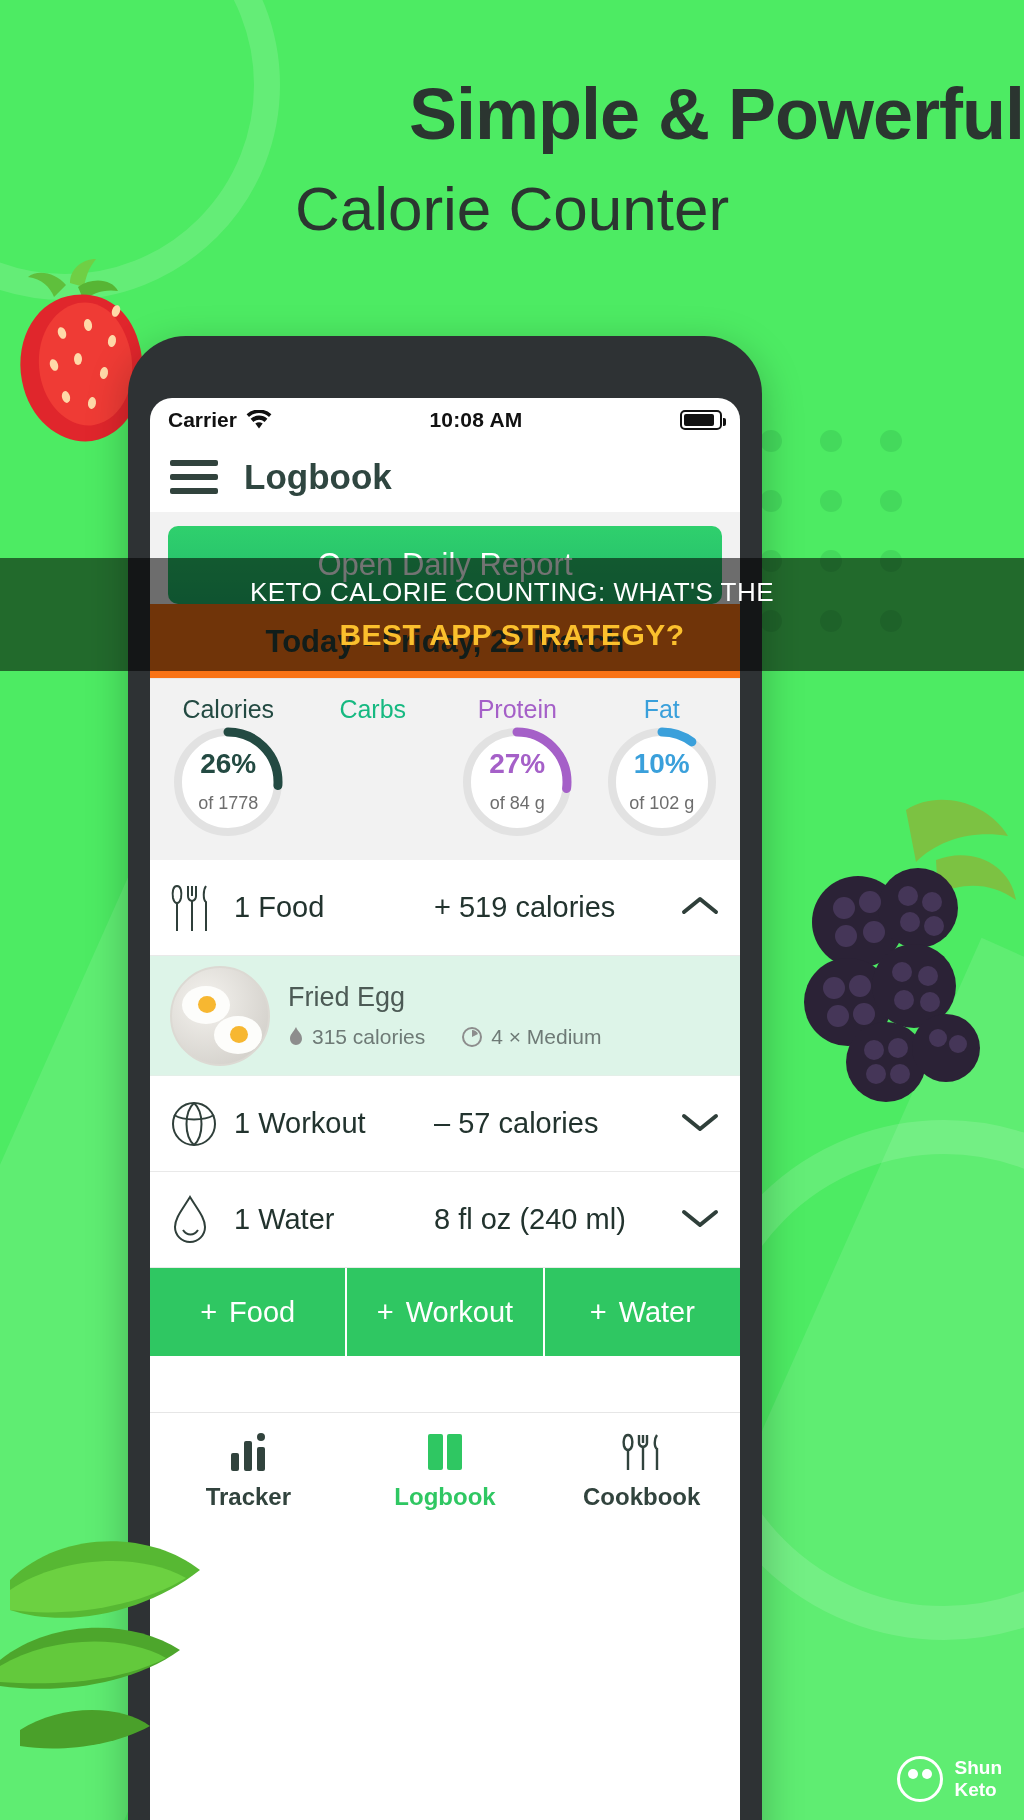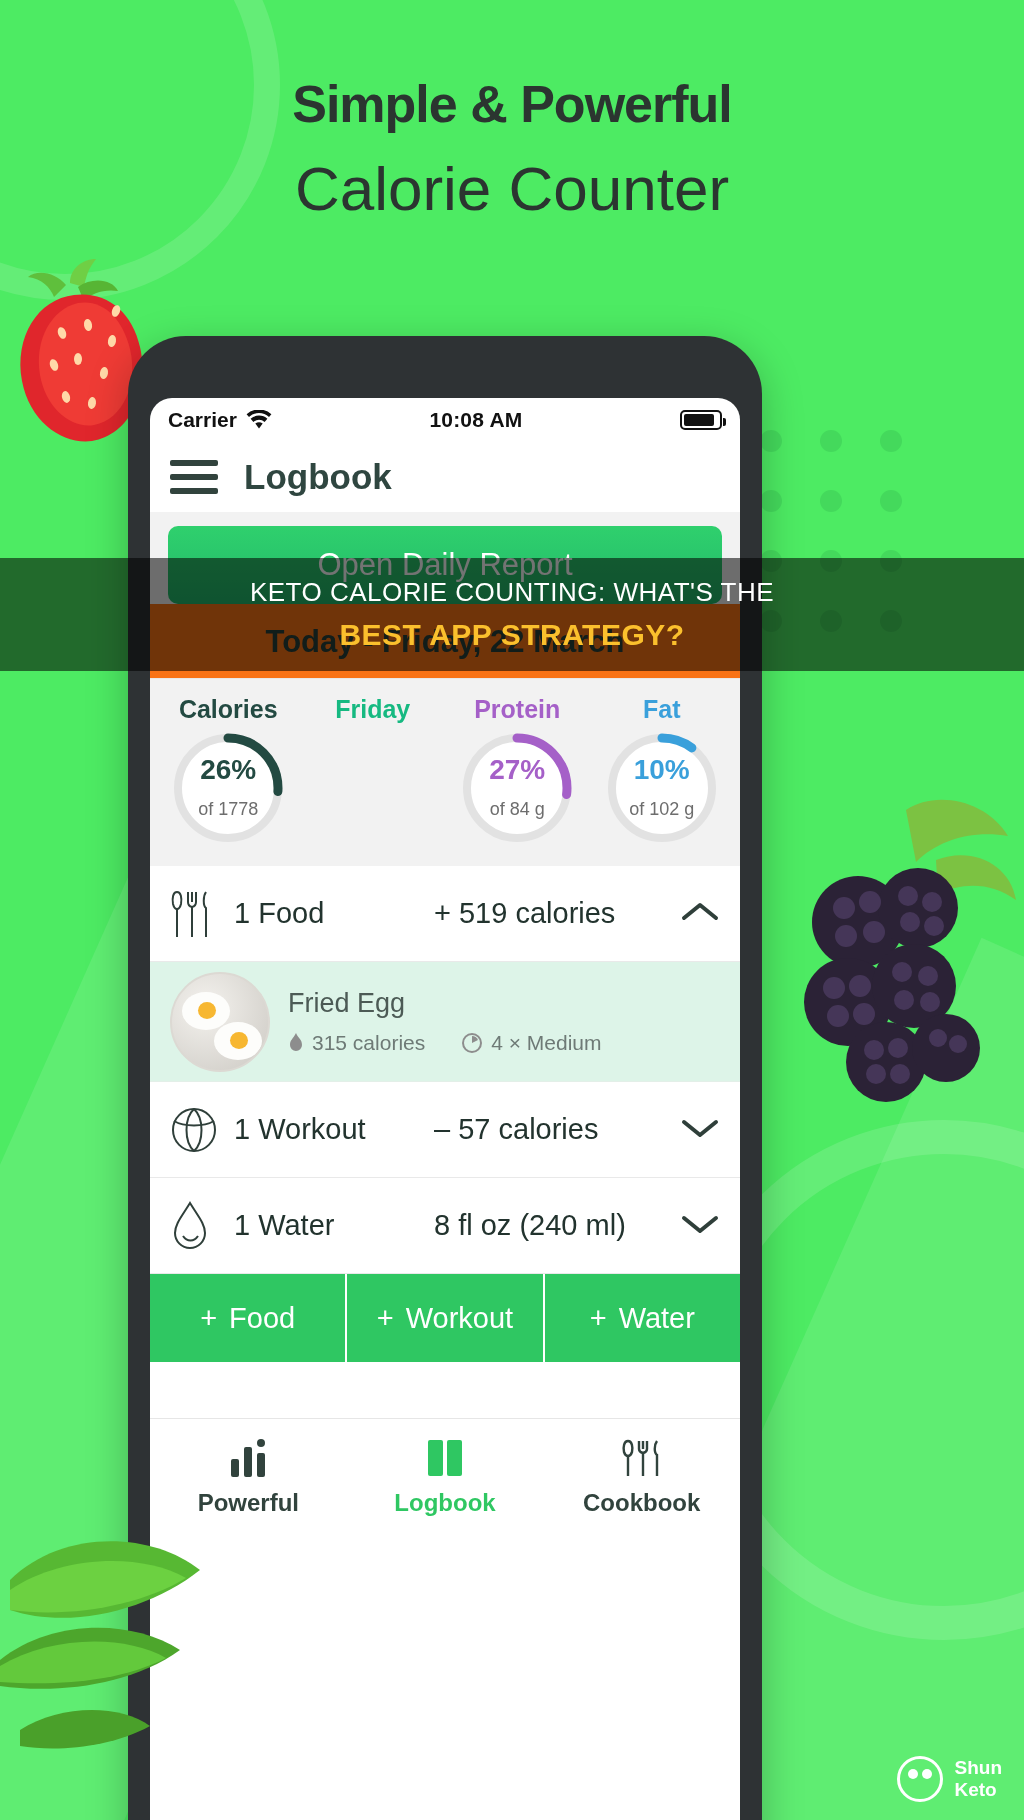--- a/index.html
+++ b/index.html
@@ -41,21 +41,21 @@
     background:rgba(30,140,60,0.18);
   }
 
   
   .headline {
     position:absolute; left:0; right:0; top:78px;
     text-align:center; color:#2b3530;
     font-weight:bold; line-height:1.0;
     z-index:4;
   }
-  .headline .l1 { font-size:52px; letter-spacing:-1px; display:block; }
+  .headline .l1 { font-size:72px; letter-spacing:-1px; display:block;text-align:right; }
   .headline .l2 { font-size:62px; font-weight:normal; display:block; margin-top:28px; }
 
   
   .strawberry {
     position:absolute; left:8px; top:255px; width:150px; height:190px;
     z-index:3;
   }
   .berries { position:absolute; right:8px; top:790px; width:230px; height:340px; z-index:6; }
   .basil   { position:absolute; left:0px; bottom:60px; width:230px; height:300px; z-index:6; }
 
@@ -117,21 +117,21 @@
     background:#f97316; text-align:center; padding:20px 0 18px;
     font-size:31px; color:#26403a; font-weight:600;
     border-bottom:1px solid #e9e9e9;
   }
 
   
   .macros {
     background:#f2f2f2; display:flex; padding:16px 6px 20px; gap:0;
   }
   .macro { flex:1; text-align:center; }
-  .macro-label { font-size:25px; font-weight:700; margin-bottom:6px; }
+  .macro-label { font-size:25px; font-weight:400; margin-bottom:0; }
   .ring { position:relative; width:116px; height:116px; margin:0 auto; }
   .ring svg { display:block; }
   .ring-text {
     position:absolute; inset:0; display:flex; flex-direction:column;
     align-items:center; justify-content:center;
   }
   .ring-pct { font-size:28px; font-weight:bold; line-height:1; }
   .ring-sub { font-size:18px; color:#6d6d6d; margin-top:15px; }
 
   
@@ -353,21 +353,21 @@
             <circle cx="58" cy="58" r="50" fill="none" stroke="#234a42" stroke-width="9" stroke-linecap="round" stroke-dasharray="82 314" transform="rotate(-90 58 58)"></circle>
           </svg>
           <div class="ring-text">
             <div class="ring-pct" style="color:#234a42">26%</div>
             <div class="ring-sub">of 1778</div>
           </div>
         </div>
       </div>
 
       <div class="macro">
-        <div class="macro-label" style="color:#16b981">Friday</div>
+        <div class="macro-label" style="color:#16b981">Carbs</div>
       </div>
 
       <div class="macro">
         <div class="macro-label" style="color:#a560c8">Protein</div>
         <div class="ring">
           <svg width="116" height="116" viewBox="0 0 116 116">
             <circle cx="58" cy="58" r="50" fill="#fff" stroke="#e2e2e2" stroke-width="8"></circle>
             <circle cx="58" cy="58" r="50" fill="none" stroke="#a560c8" stroke-width="9" stroke-linecap="round" stroke-dasharray="85 314" transform="rotate(-90 58 58)"></circle>
           </svg>
           <div class="ring-text">
@@ -493,21 +493,21 @@
     <div class="tabbar">
       <div class="tab">
         <div class="tab-ico">
           <svg width="46" height="42" viewBox="0 0 46 42" fill="#31433d">
             <rect x="6" y="22" width="8" height="18" rx="2"></rect>
             <rect x="19" y="10" width="8" height="30" rx="2"></rect>
             <rect x="32" y="16" width="8" height="24" rx="2"></rect>
             <circle cx="36" cy="6" r="4"></circle>
           </svg>
         </div>
-        <div class="tab-label">Powerful</div>
+        <div class="tab-label">Tracker</div>
       </div>
       <div class="tab active">
         <div class="tab-ico">
           <svg width="44" height="42" viewBox="0 0 44 42" fill="#2fc762">
             <rect x="5" y="3" width="15" height="36" rx="2"></rect>
             <rect x="24" y="3" width="15" height="36" rx="2"></rect>
           </svg>
         </div>
         <div class="tab-label">Logbook</div>
       </div>

